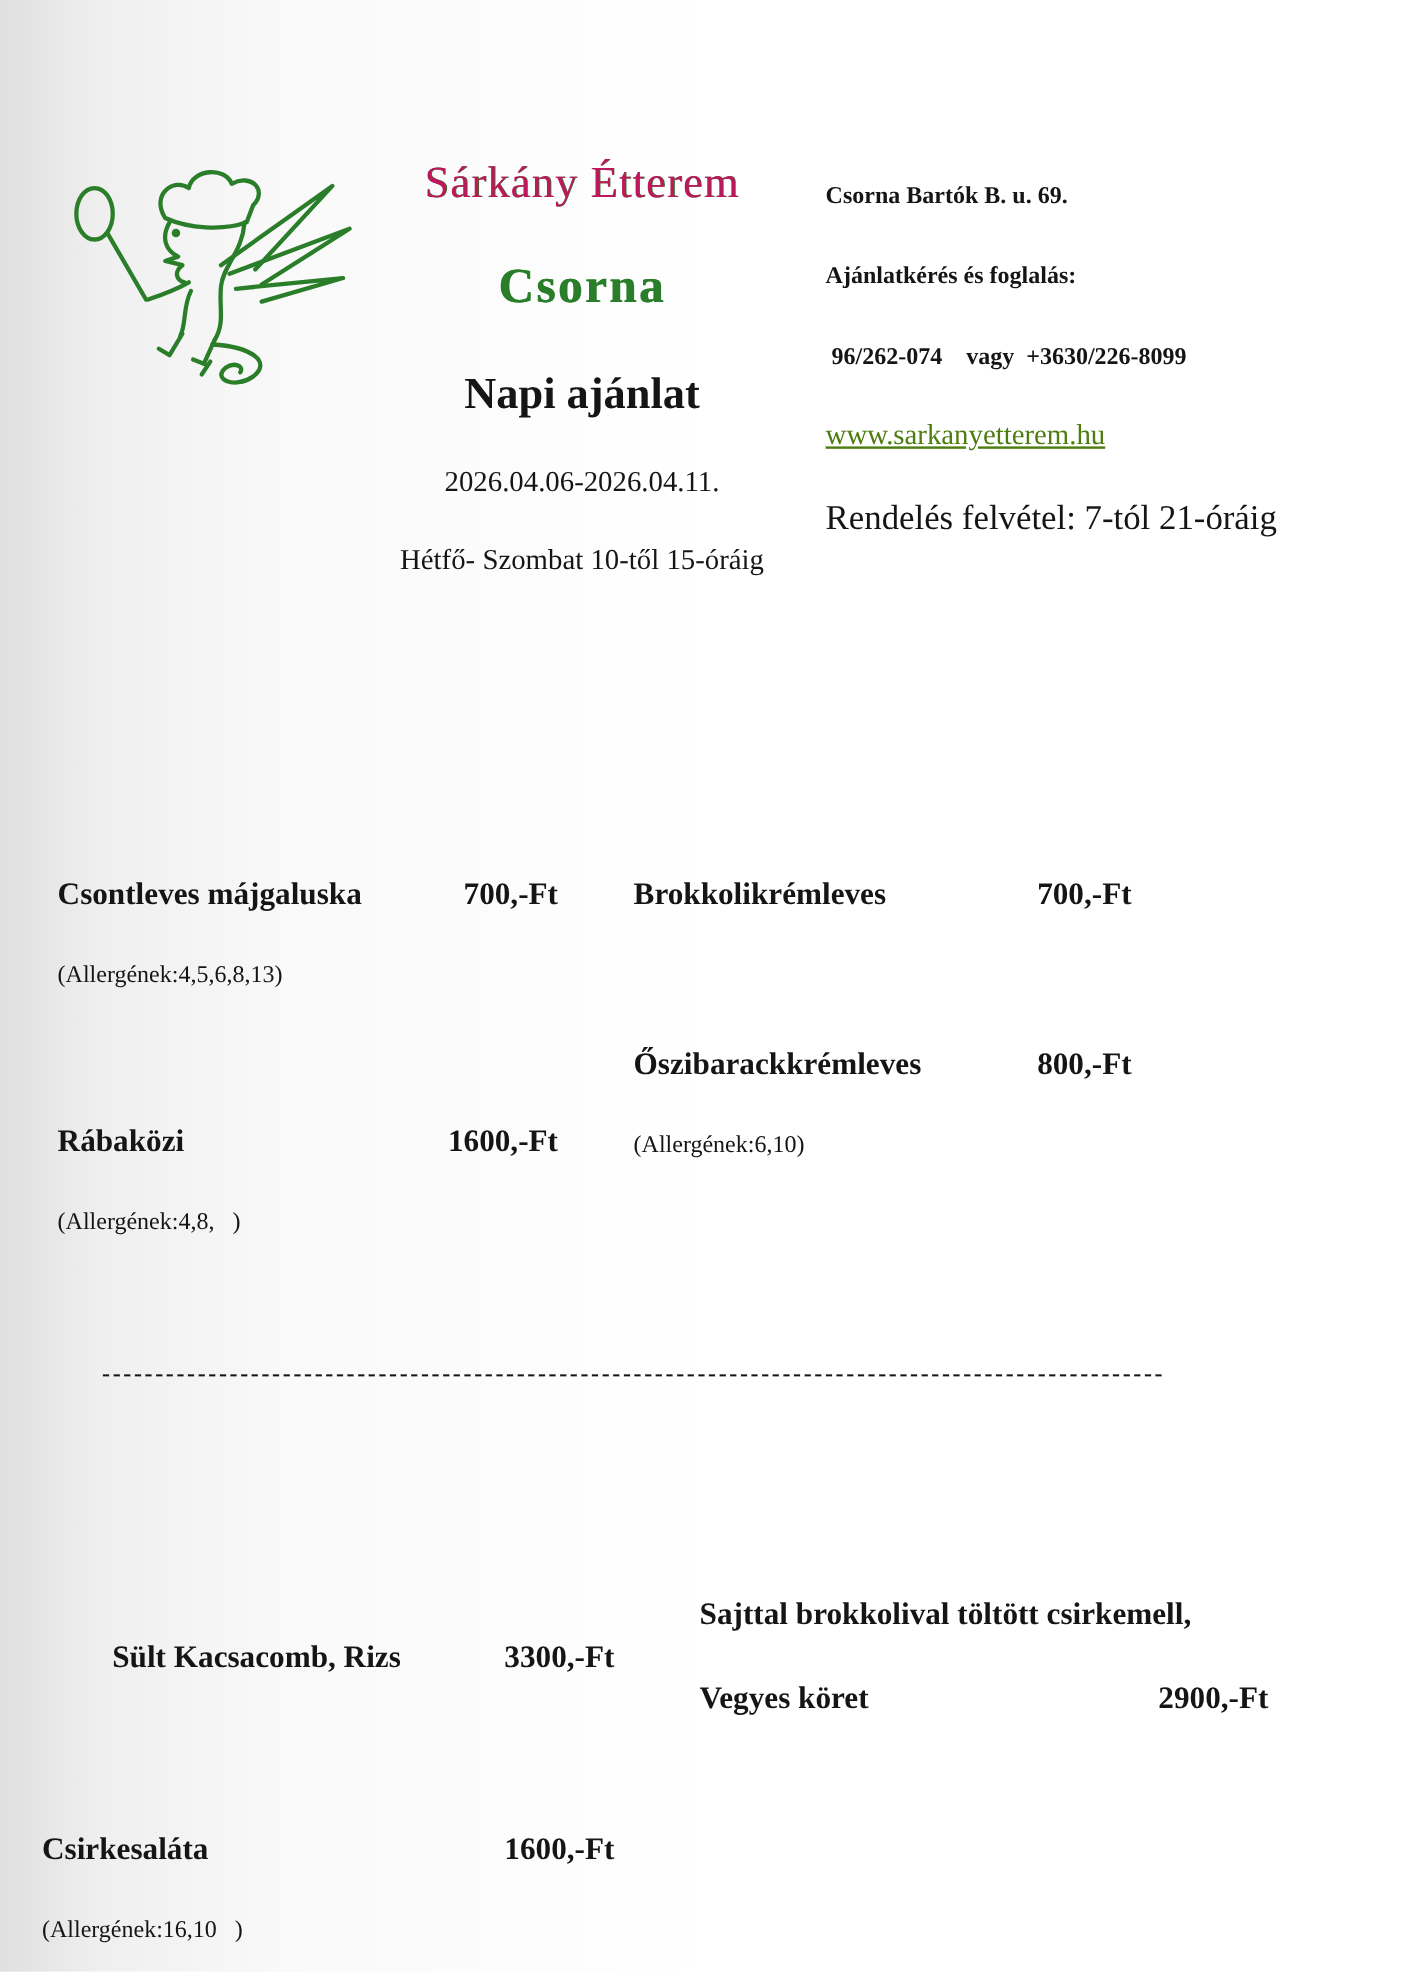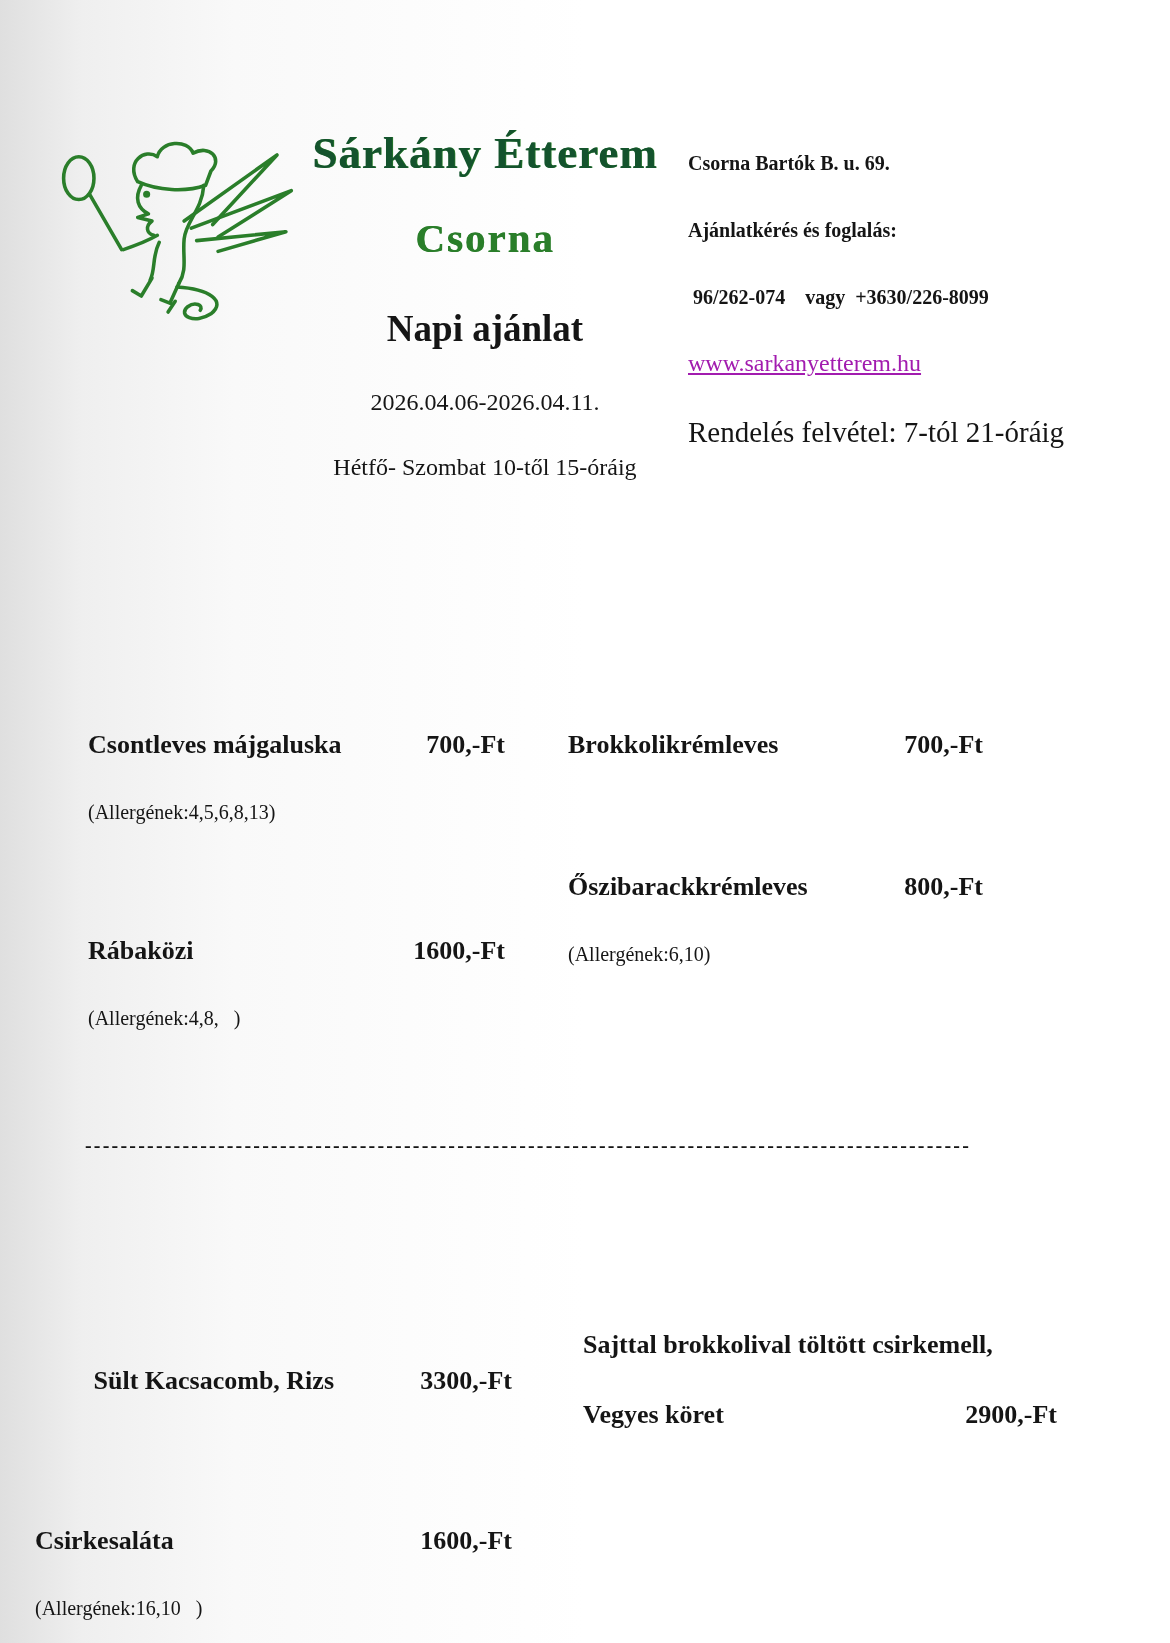--- a/index.html
+++ b/index.html
@@ -7,35 +7,35 @@
     width:1170px;height:1643px;overflow:hidden;
     font-family:"Liberation Serif","DejaVu Serif",serif;
     color:#151515;
     background:linear-gradient(to right,#dfdfdf 0,#efefef 7%,#f9f9f9 20%,#ffffff 50%);
   }
   .page{position:relative;width:1170px;height:1643px;white-space:pre-wrap;}
   
   .header{display:flex;}
   .h-logo{width:300px;padding:18px 0 0 52px;box-sizing:border-box;}
   .h-center{width:370px;text-align:center;padding-top:20px;}
-  .brand{color:#14532d;font-weight:bold;font-size:45px;line-height:50px;letter-spacing:1px;text-shadow:0.6px 0 0 #2a7e2a;}
+  .brand{color:#be185d;font-weight:normal;font-size:37px;line-height:50px;letter-spacing:1px;text-shadow:0.6px 0 0 #2a7e2a;}
   .brand2{color:#2a7e2a;font-weight:bold;font-size:41px;line-height:48px;letter-spacing:2px;text-shadow:0.6px 0 0 #2a7e2a;}
   .napi{font-weight:bold;font-size:37px;line-height:46px;margin-top:8px;}
   .dates{font-size:24px;line-height:28px;}
   .hours{font-size:24px;line-height:30px;}
   .h-right{width:480px;padding:40px 0 0 18px;box-sizing:border-box;}
   .addr,.booking,.phones{font-weight:bold;font-size:20px;line-height:31px;}
-  .web a,.web{color:#a21caf;font-size:24px;line-height:29px;text-decoration:underline;}
+  .web a,.web{color:#4d7c0f;font-size:24px;line-height:29px;text-decoration:underline;}
   .orderh{font-size:29px;line-height:36px;}
   
   .mi-row{display:flex;justify-content:space-between;font-weight:bold;font-size:26px;line-height:34px;}
   .mi-line{font-weight:bold;font-size:26px;line-height:34px;}
   .mi-price{font-weight:bold;}
   .mi-al{font-size:20px;line-height:28px;}
-  .soups{display:flex;padding-left:88px;margin-top:12px;}
+  .soups{display:flex;padding-left:48px;margin-top:12px;}
   .scol1{width:417px;}
   .scol2{width:415px;margin-left:63px;}
   .divider-long{margin:12px 0 2px 85px;width:890px;height:26px;overflow:hidden;white-space:nowrap;font-weight:bold;font-size:20px;letter-spacing:2.2px;}
   .mains{display:flex;padding-left:35px;margin-top:4px;}
   .mcol1{width:477px;}
   .mcol2{width:474px;margin-left:71px;}
 </style>
 </head>
 <body>
 

